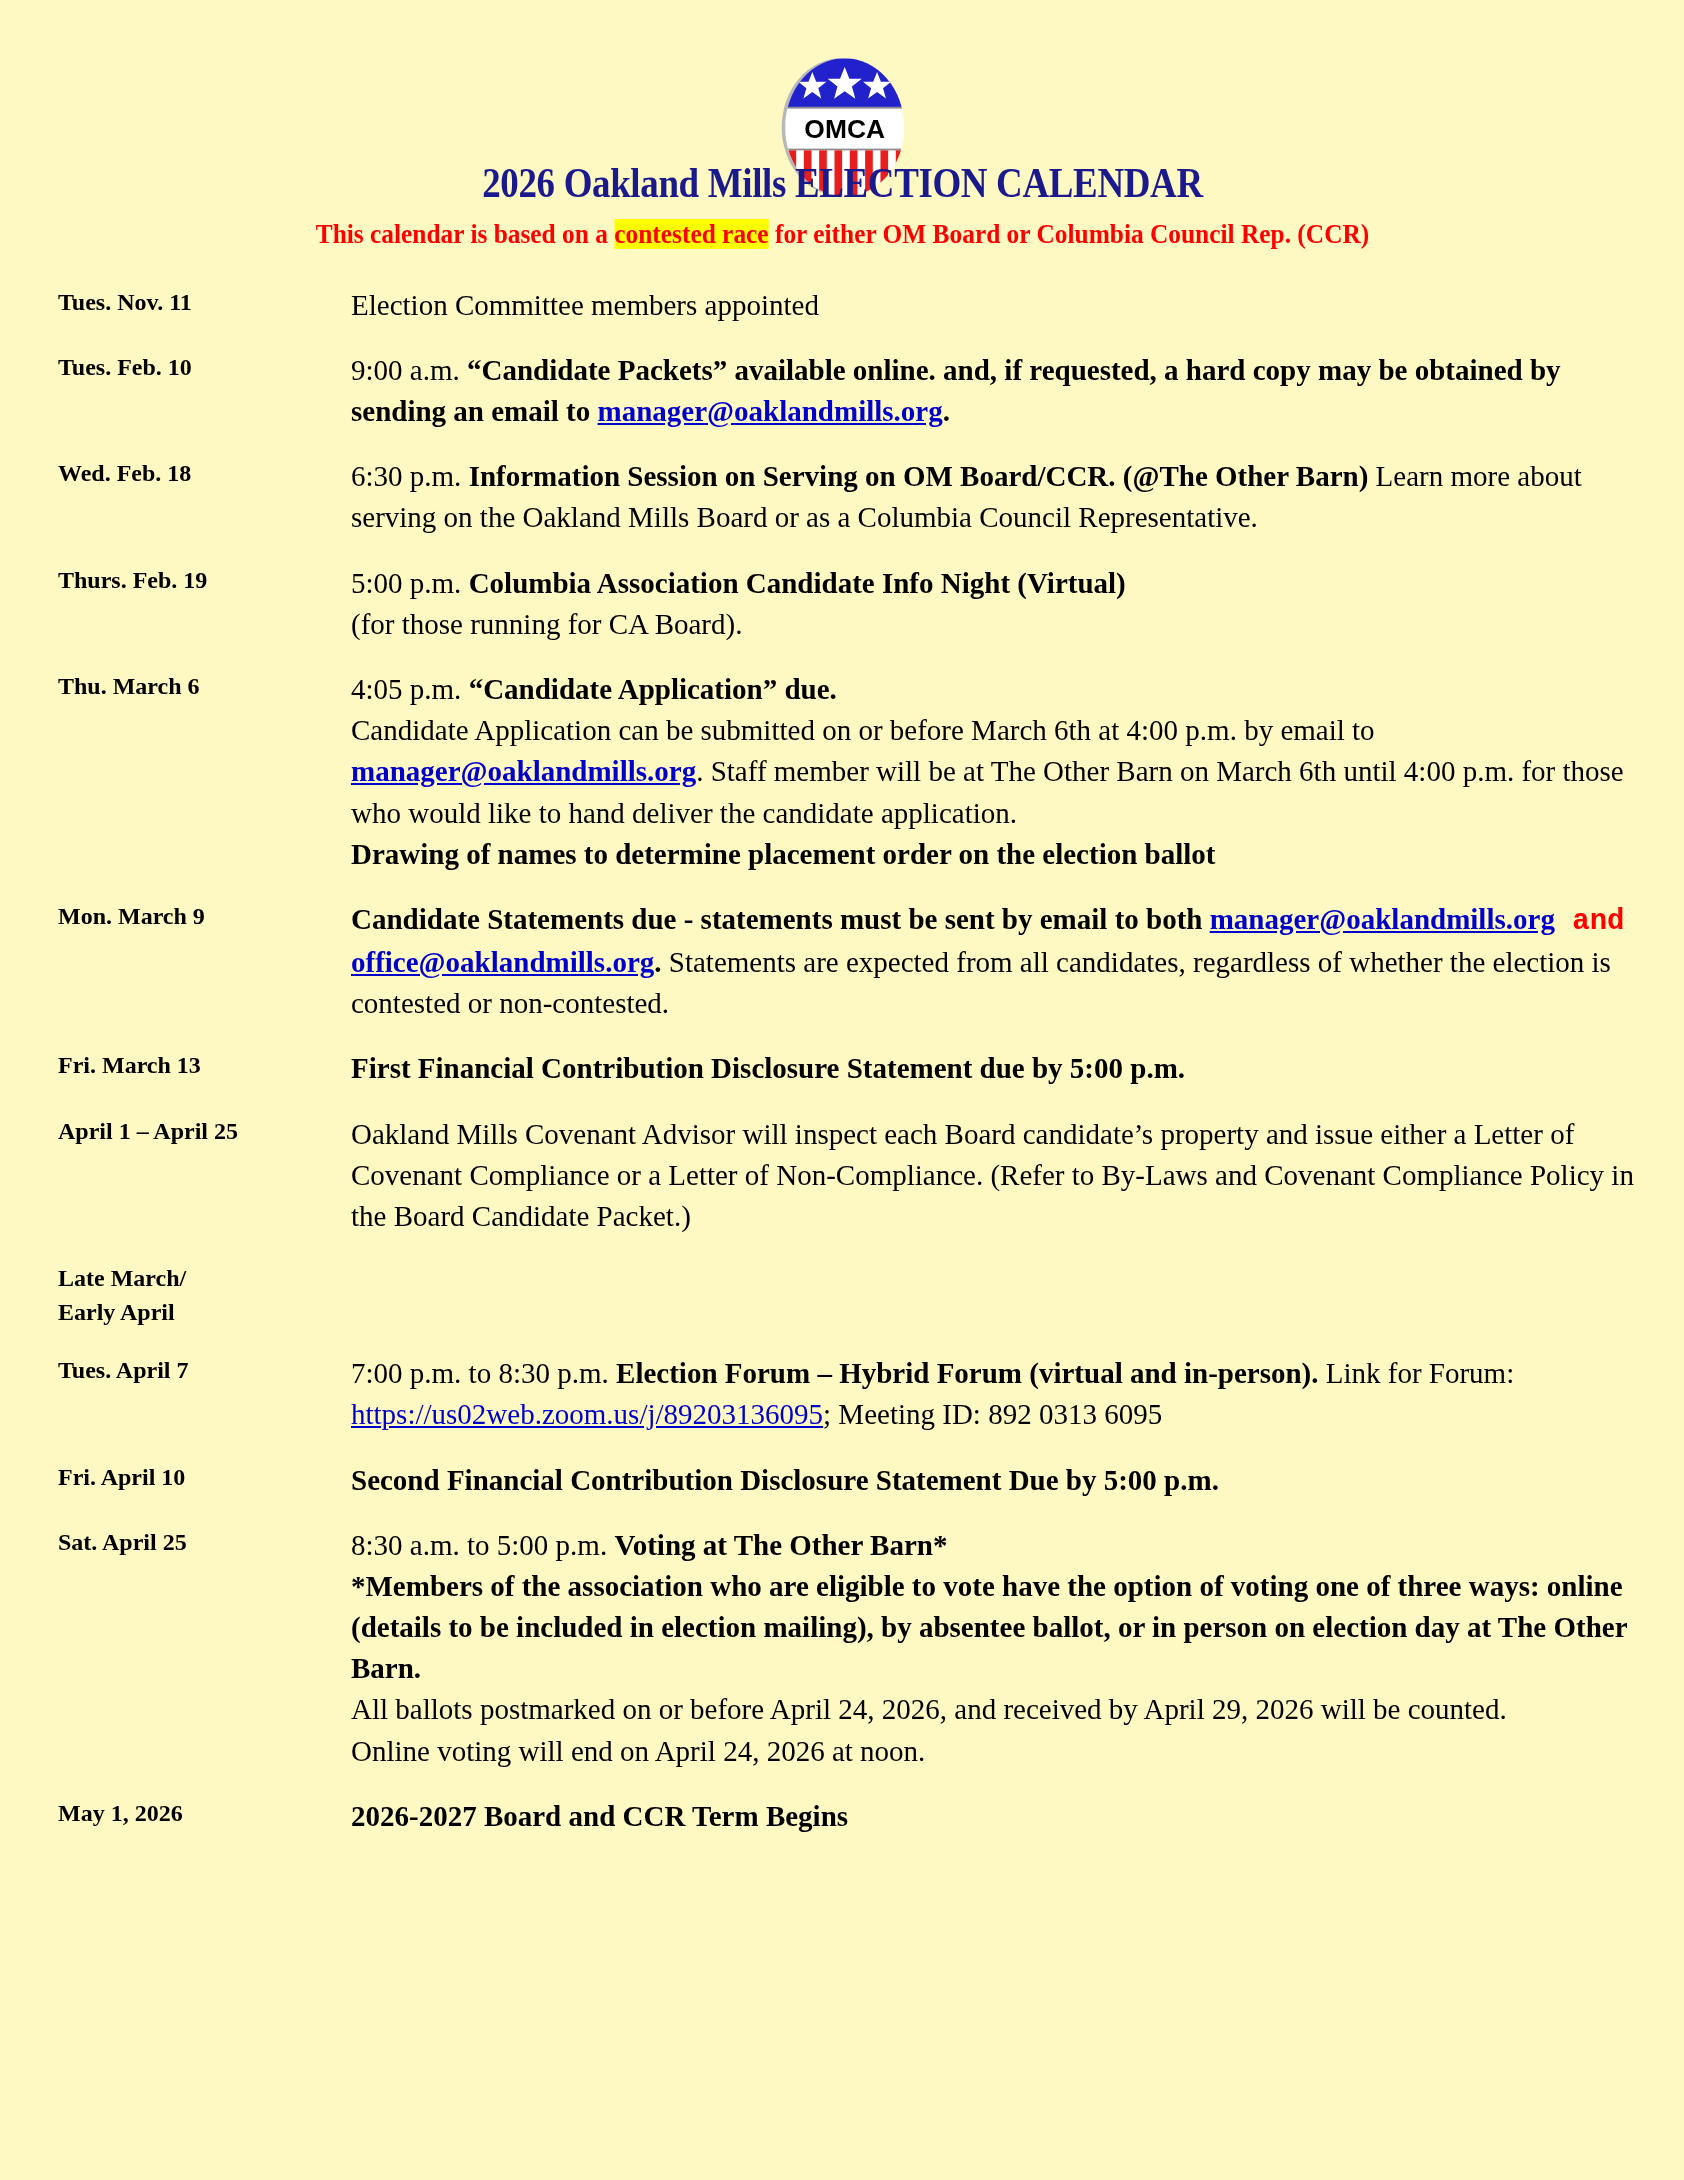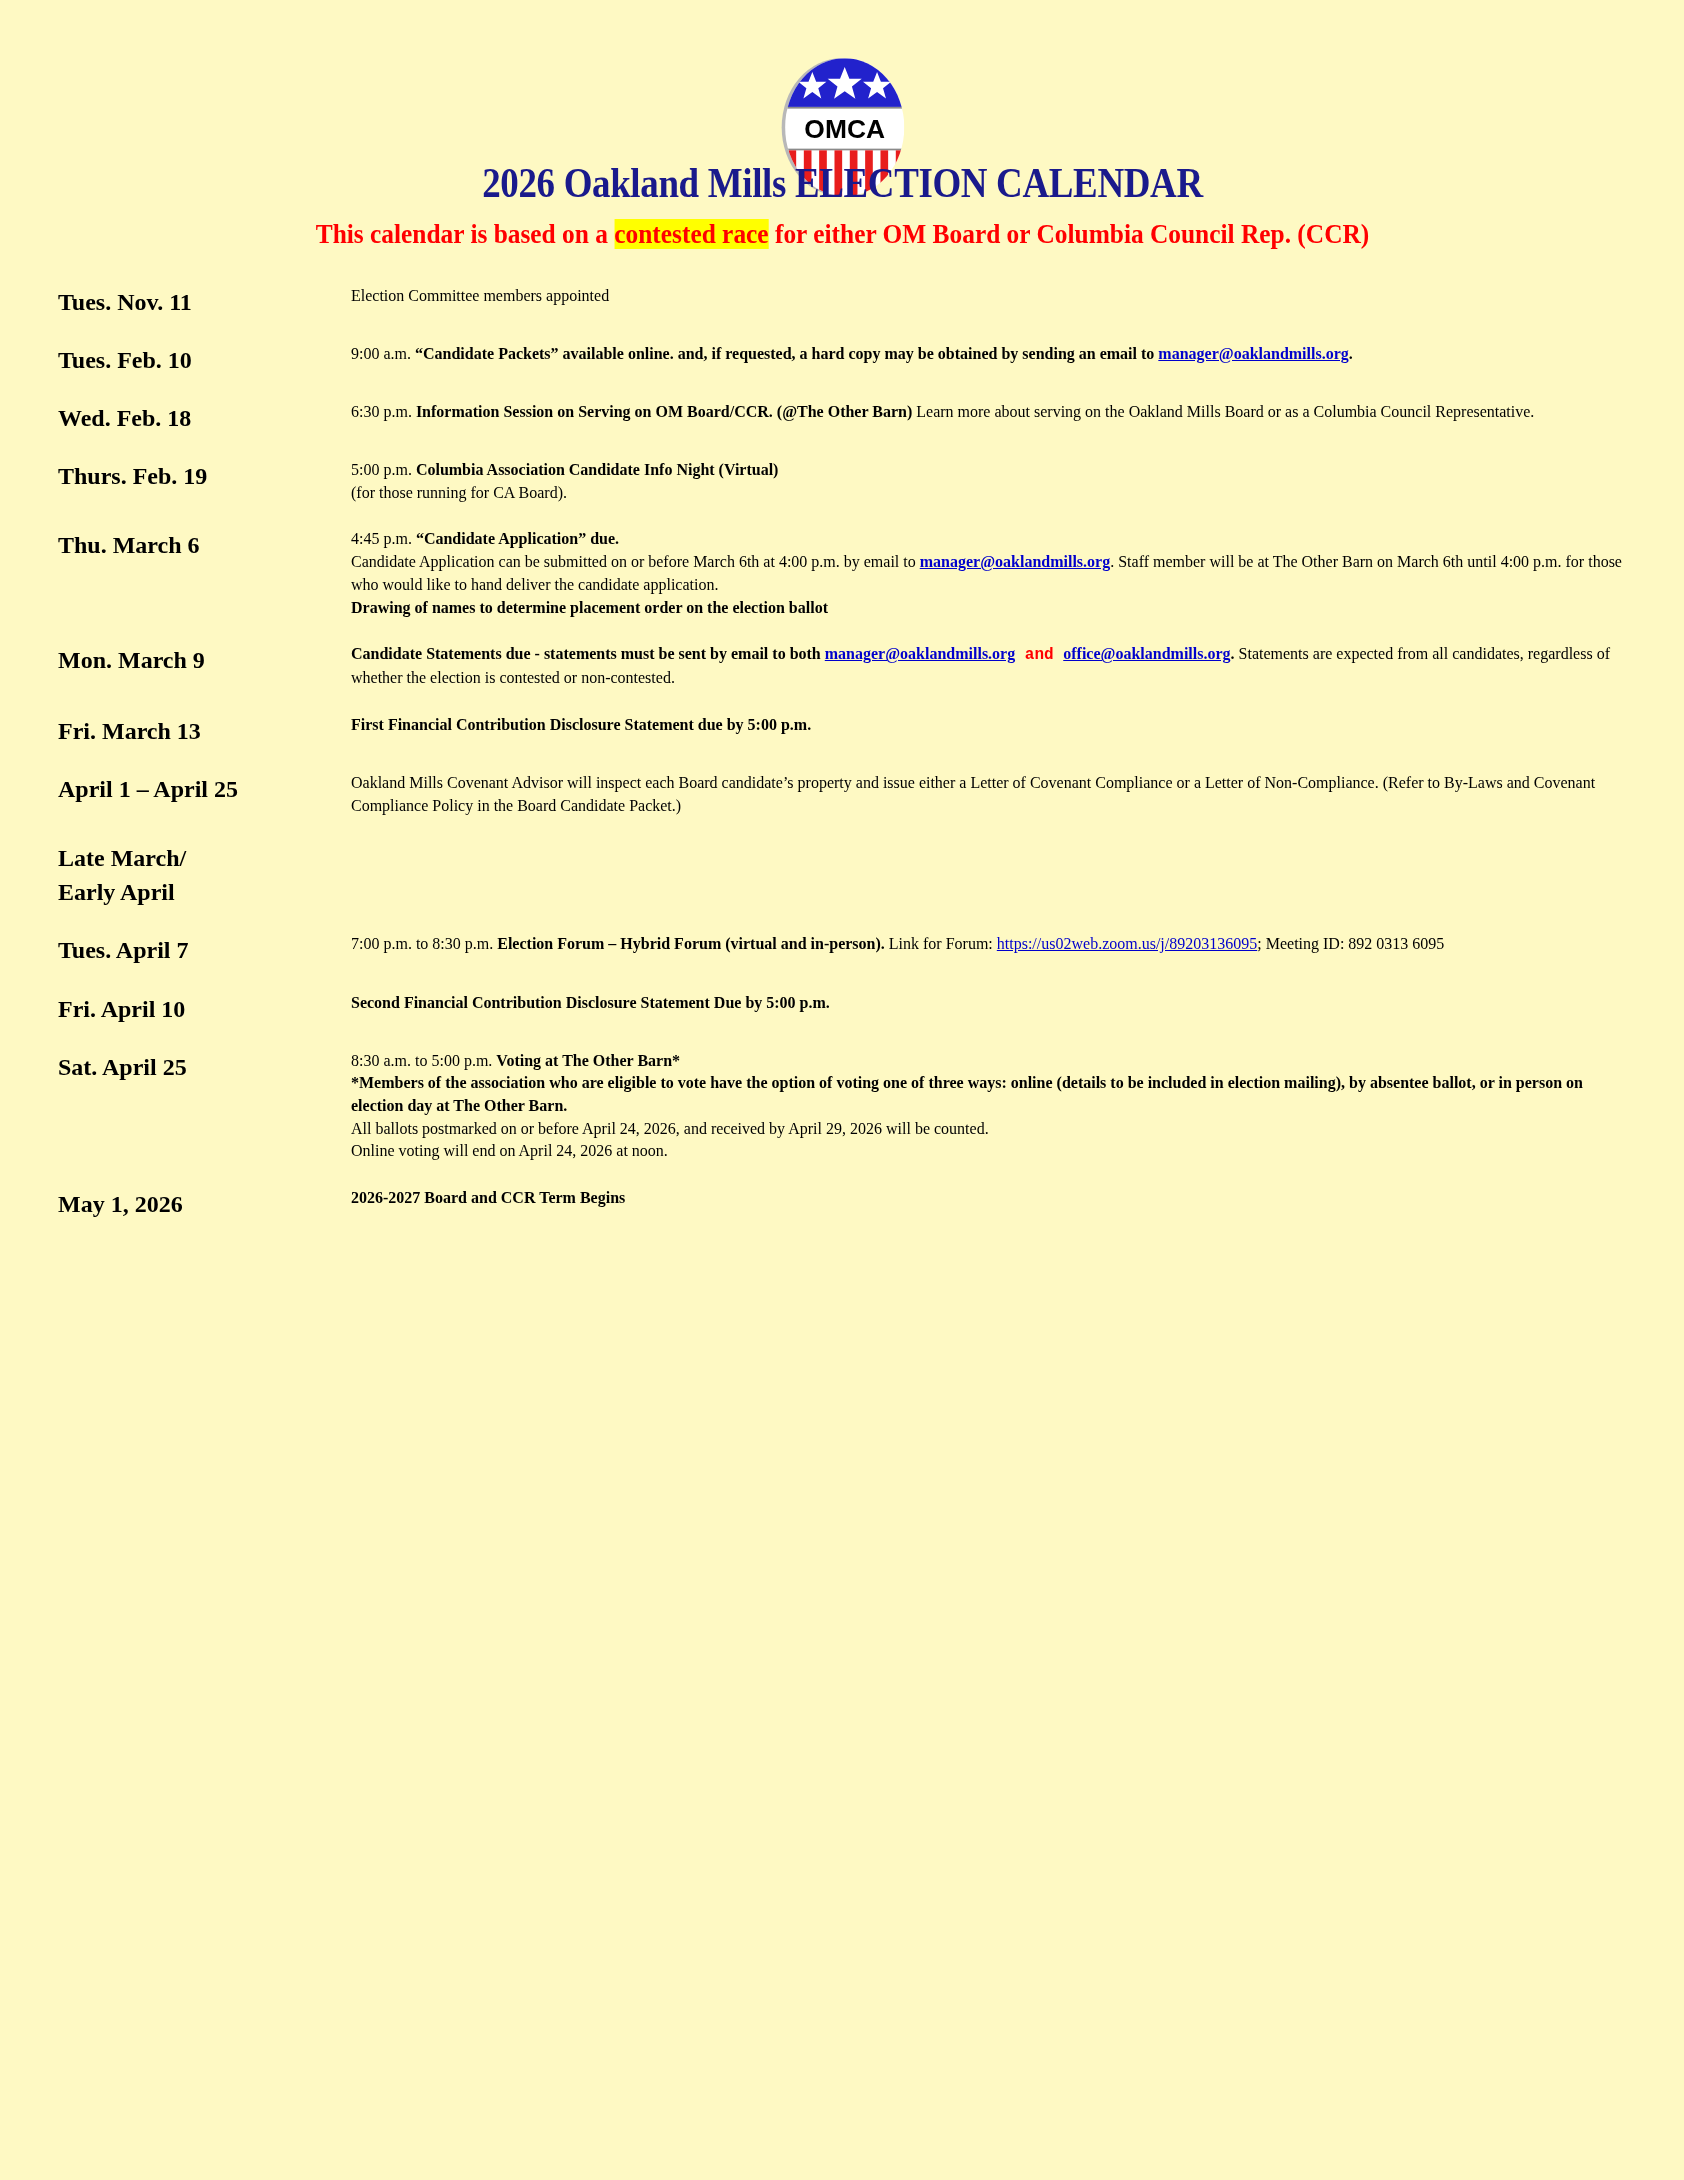--- a/index.html
+++ b/index.html
@@ -86,21 +86,21 @@
     width: 293px;
     flex: 0 0 293px;
     font-weight: bold;
     font-size: 24px;
     line-height: 1.42;
     color: #000000;
     white-space: pre-line;
   }
   .row-body {
     flex: 1 1 auto;
-    font-size: 16px;
+    font-size: 29px;
     line-height: 1.42;
     color: #000000;
     max-width: 1286px;
   }
   .row-body p {
     margin: 0;
   }
   b, strong { font-weight: bold; }
   a.link, .link {
     color: #0000cc;
@@ -190,21 +190,21 @@
       <div class="row-date">Thurs. Feb. 19</div>
       <div class="row-body">
         <p><span>5:00 p.m. </span><b>Columbia Association Candidate Info Night (Virtual)</b></p>
         <p><span>(for those running for CA Board).</span></p>
       </div>
     </div>
 
     <div class="row">
       <div class="row-date">Thu. March 6</div>
       <div class="row-body">
-        <p><span>4:45 p.m. </span><b>“Candidate Application” due.</b></p>
+        <p><span>4:05 p.m. </span><b>“Candidate Application” due.</b></p>
         <p><span>Candidate Application can be submitted on or before March 6th at 4:00 p.m. by email to </span><a class="link" href="#">manager@oaklandmills.org</a><span>. Staff member will be at The Other Barn on March 6th until 4:00 p.m. for those who would like to hand deliver the candidate application.</span></p>
         <p><b>Drawing of names to determine placement order on the election ballot</b></p>
       </div>
     </div>
 
     <div class="row">
       <div class="row-date">Mon. March 9</div>
       <div class="row-body">
         <p><b>Candidate Statements due - statements must be sent by email to both </b><a class="link" href="#">manager@oaklandmills.org</a><span class="red-and"> and </span><a class="link" href="#">office@oaklandmills.org</a><b>.</b><span> Statements are expected from all candidates, regardless of whether the election is contested or non-contested.</span></p>
       </div>

